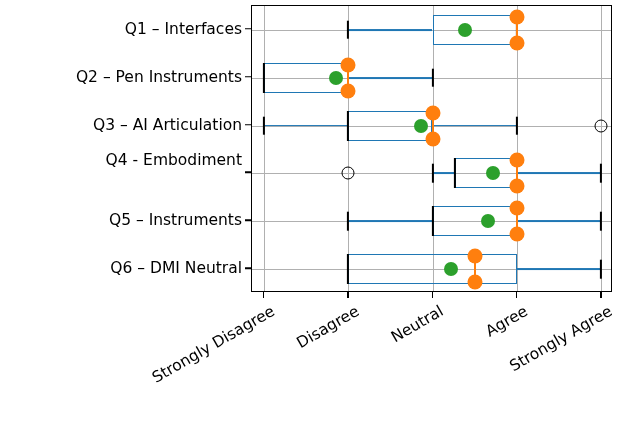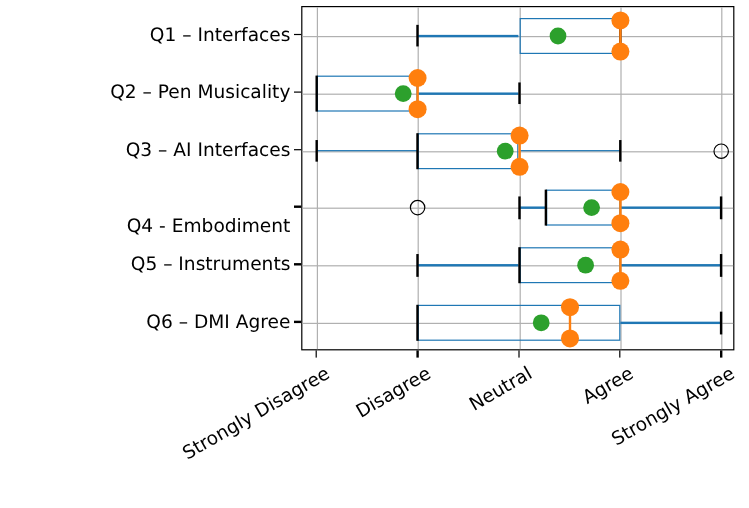--- a/index.html
+++ b/index.html
@@ -94,29 +94,29 @@
       <div class="box" style="left: 96.2px; width: 168.7px; top: 248.1px; height: 30px; border-color: rgb(31, 119, 180);"></div>
       <div class="medline" style="left: 96.2px; top: 263.1px; height: 30px; background: rgb(0, 0, 0);"></div>
       <div class="connector" style="left: 222.7px; top: 250.1px; height: 26px; background: rgb(255, 127, 14);"></div>
       <div class="dot orange" style="left: 222.7px; top: 250.1px; width: 15px; height: 15px; background: rgb(255, 127, 14);"></div>
       <div class="dot orange" style="left: 222.7px; top: 276.1px; width: 15px; height: 15px; background: rgb(255, 127, 14);"></div>
       <div class="dot green" style="left: 199.1px; top: 263.1px; width: 14px; height: 14px; background: rgb(44, 160, 44);"></div>
     </div>
   <div id="ylabels">
       <div class="ytick-label" style="top: 28.9px; right: 382px;">Q1 – Interfaces</div>
       <div class="ytick-mark" style="top: 28.9px; left: 245px;"></div>
-      <div class="ytick-label" style="top: 76.8px; right: 382px;">Q2 – Pen Musicality</div>
+      <div class="ytick-label" style="top: 76.8px; right: 382px;">Q2 – Pen Instruments</div>
       <div class="ytick-mark" style="top: 76.8px; left: 245px;"></div>
-      <div class="ytick-label" style="top: 124.6px; right: 382px;">Q3 – AI Interfaces</div>
+      <div class="ytick-label" style="top: 124.6px; right: 382px;">Q3 – AI Articulation</div>
       <div class="ytick-mark" style="top: 124.6px; left: 245px;"></div>
-      <div class="ytick-label" style="top: 188px; right: 382px;">Q4 - Embodiment</div>
+      <div class="ytick-label" style="top: 160px; right: 382px;">Q4 - Embodiment</div>
       <div class="ytick-mark" style="top: 172.4px; left: 245px;"></div>
       <div class="ytick-label" style="top: 220.3px; right: 382px;">Q5 – Instruments</div>
       <div class="ytick-mark" style="top: 220.3px; left: 245px;"></div>
-      <div class="ytick-label" style="top: 268.1px; right: 382px;">Q6 – DMI Agree</div>
+      <div class="ytick-label" style="top: 268.1px; right: 382px;">Q6 – DMI Neutral</div>
       <div class="ytick-mark" style="top: 268.1px; left: 245px;"></div>
     </div>
   <div id="xlabels">
       <div class="xtick-mark" style="left: 262.8px; top: 292px;"></div>
       <div class="xtick-label" style="left: 0px; top: 302px; width: 268.808px;">Strongly Disagree</div>
       <div class="xtick-mark" style="left: 347.2px; top: 292px;"></div>
       <div class="xtick-label" style="left: 0px; top: 302px; width: 353.154px;">Disagree</div>
       <div class="xtick-mark" style="left: 431.5px; top: 292px;"></div>
       <div class="xtick-label" style="left: 0px; top: 302px; width: 437.5px;">Neutral</div>
       <div class="xtick-mark" style="left: 515.8px; top: 292px;"></div>

